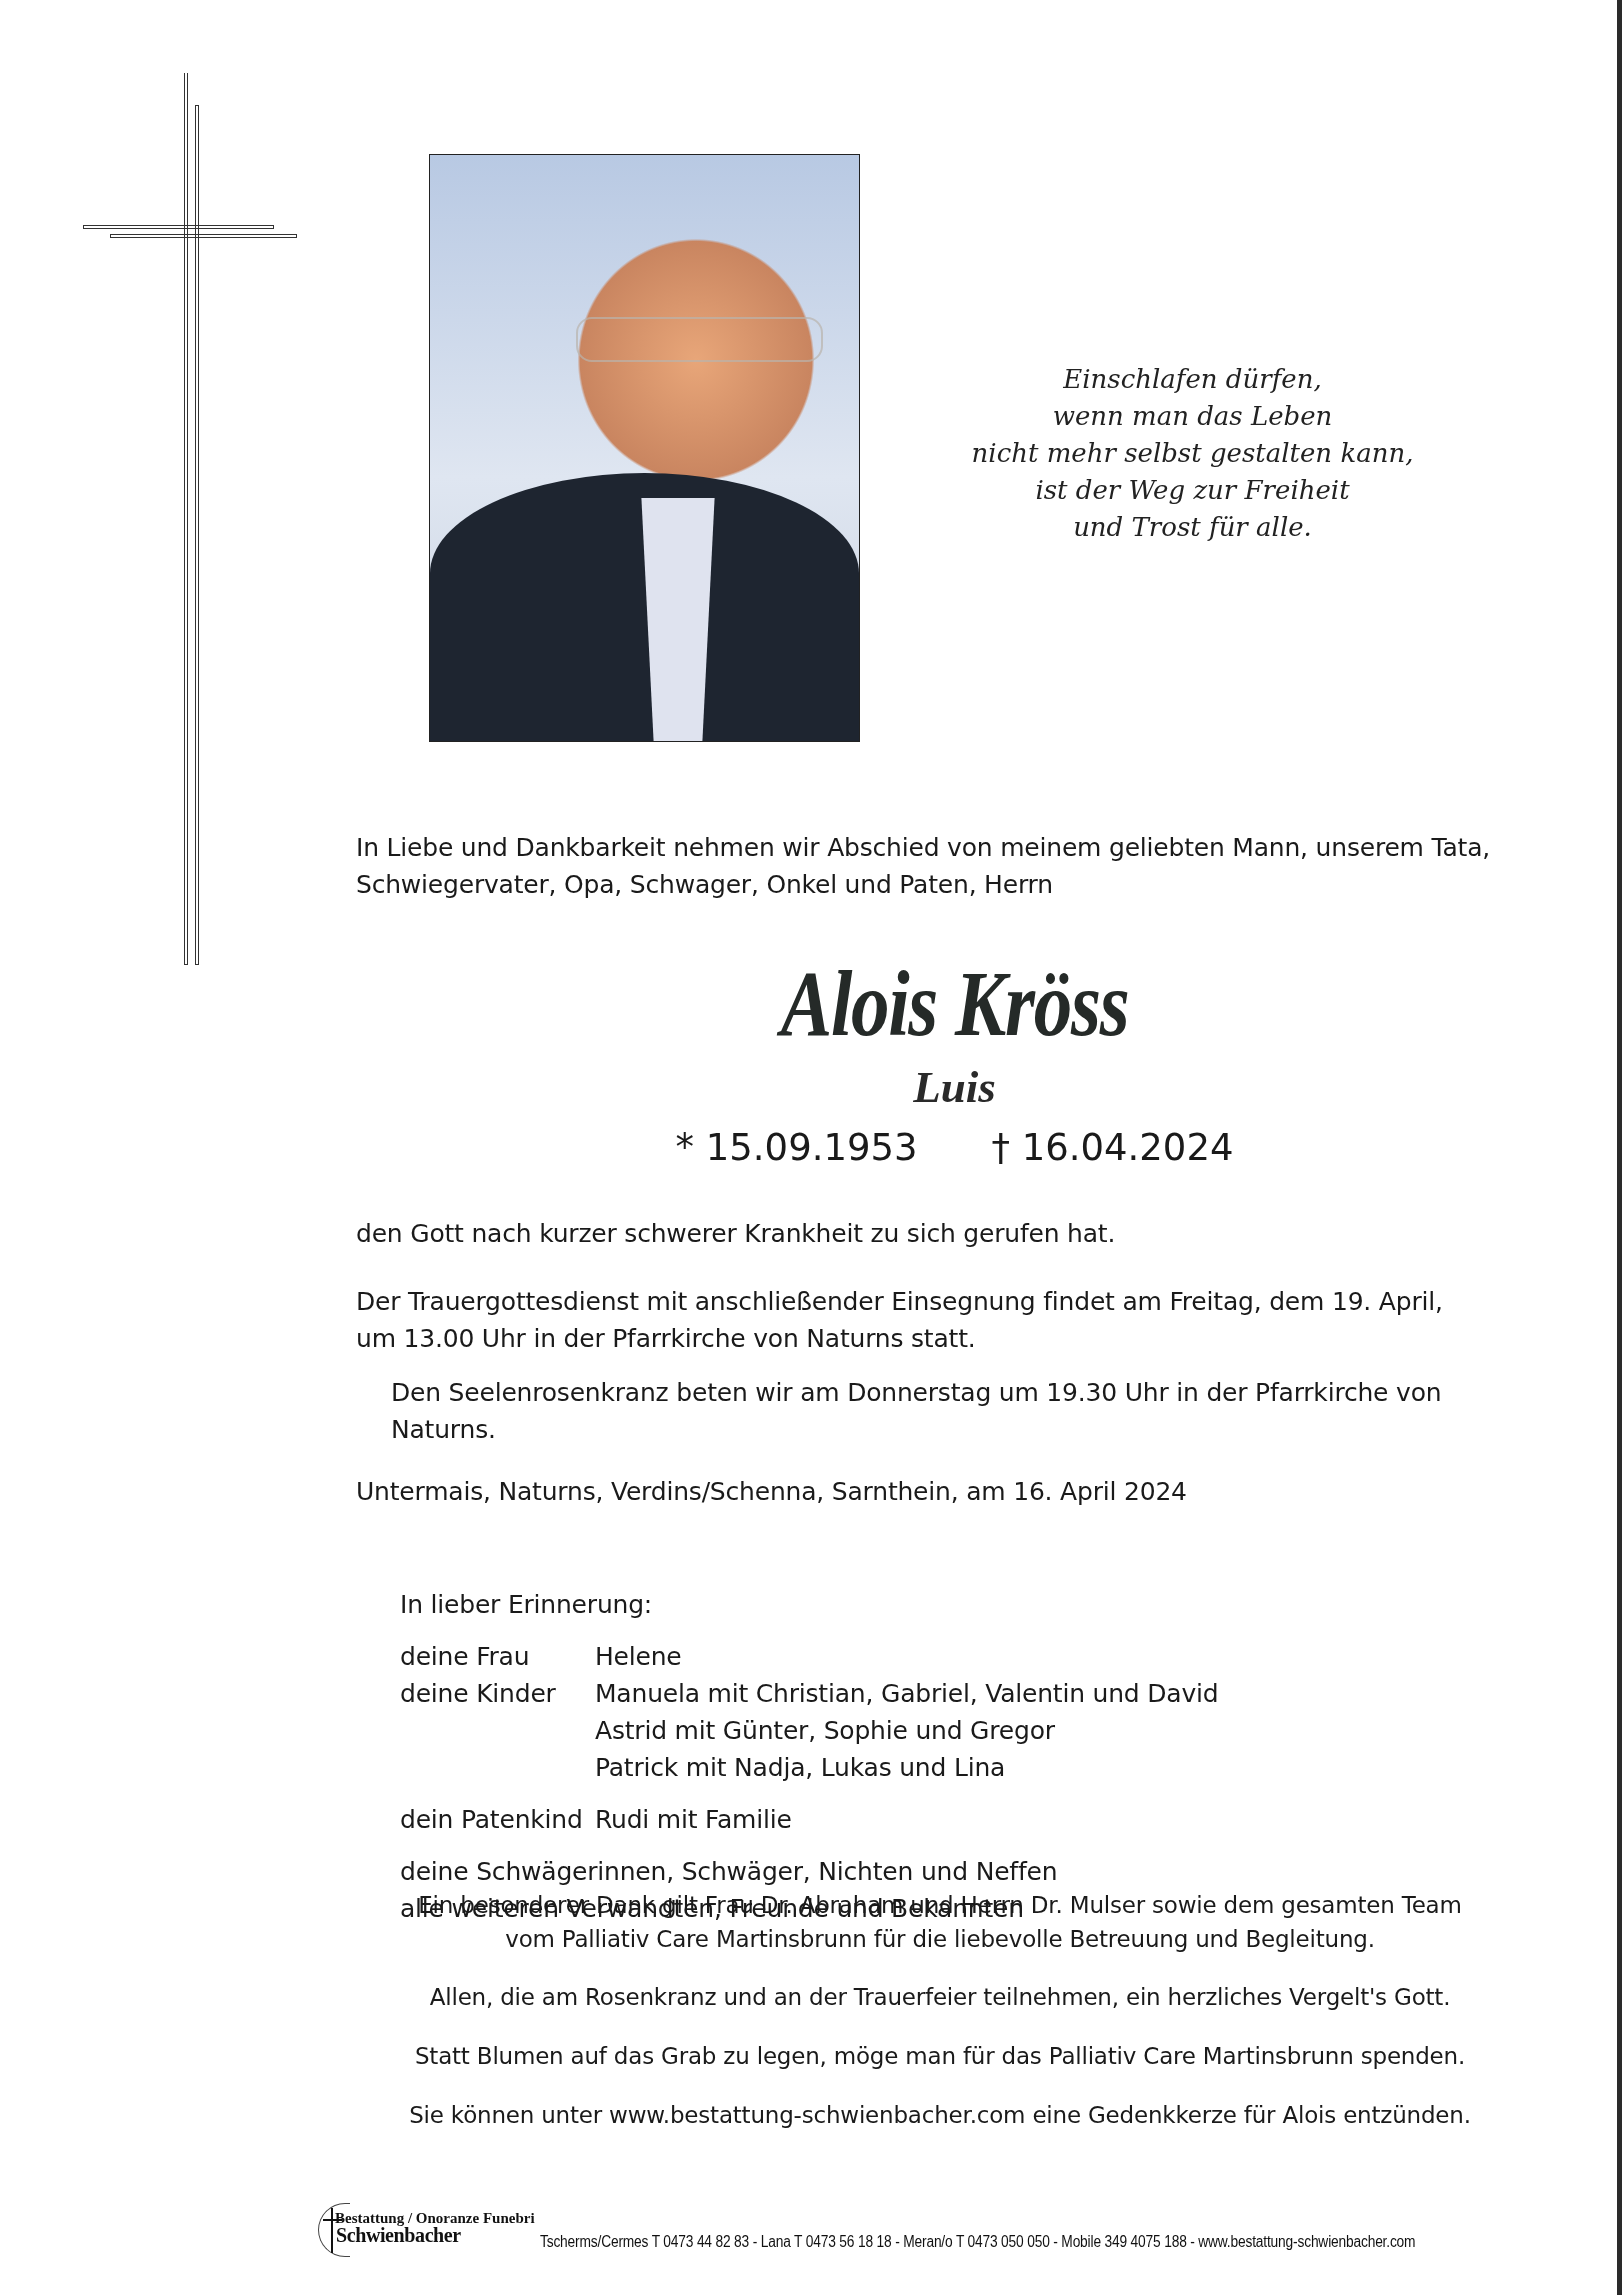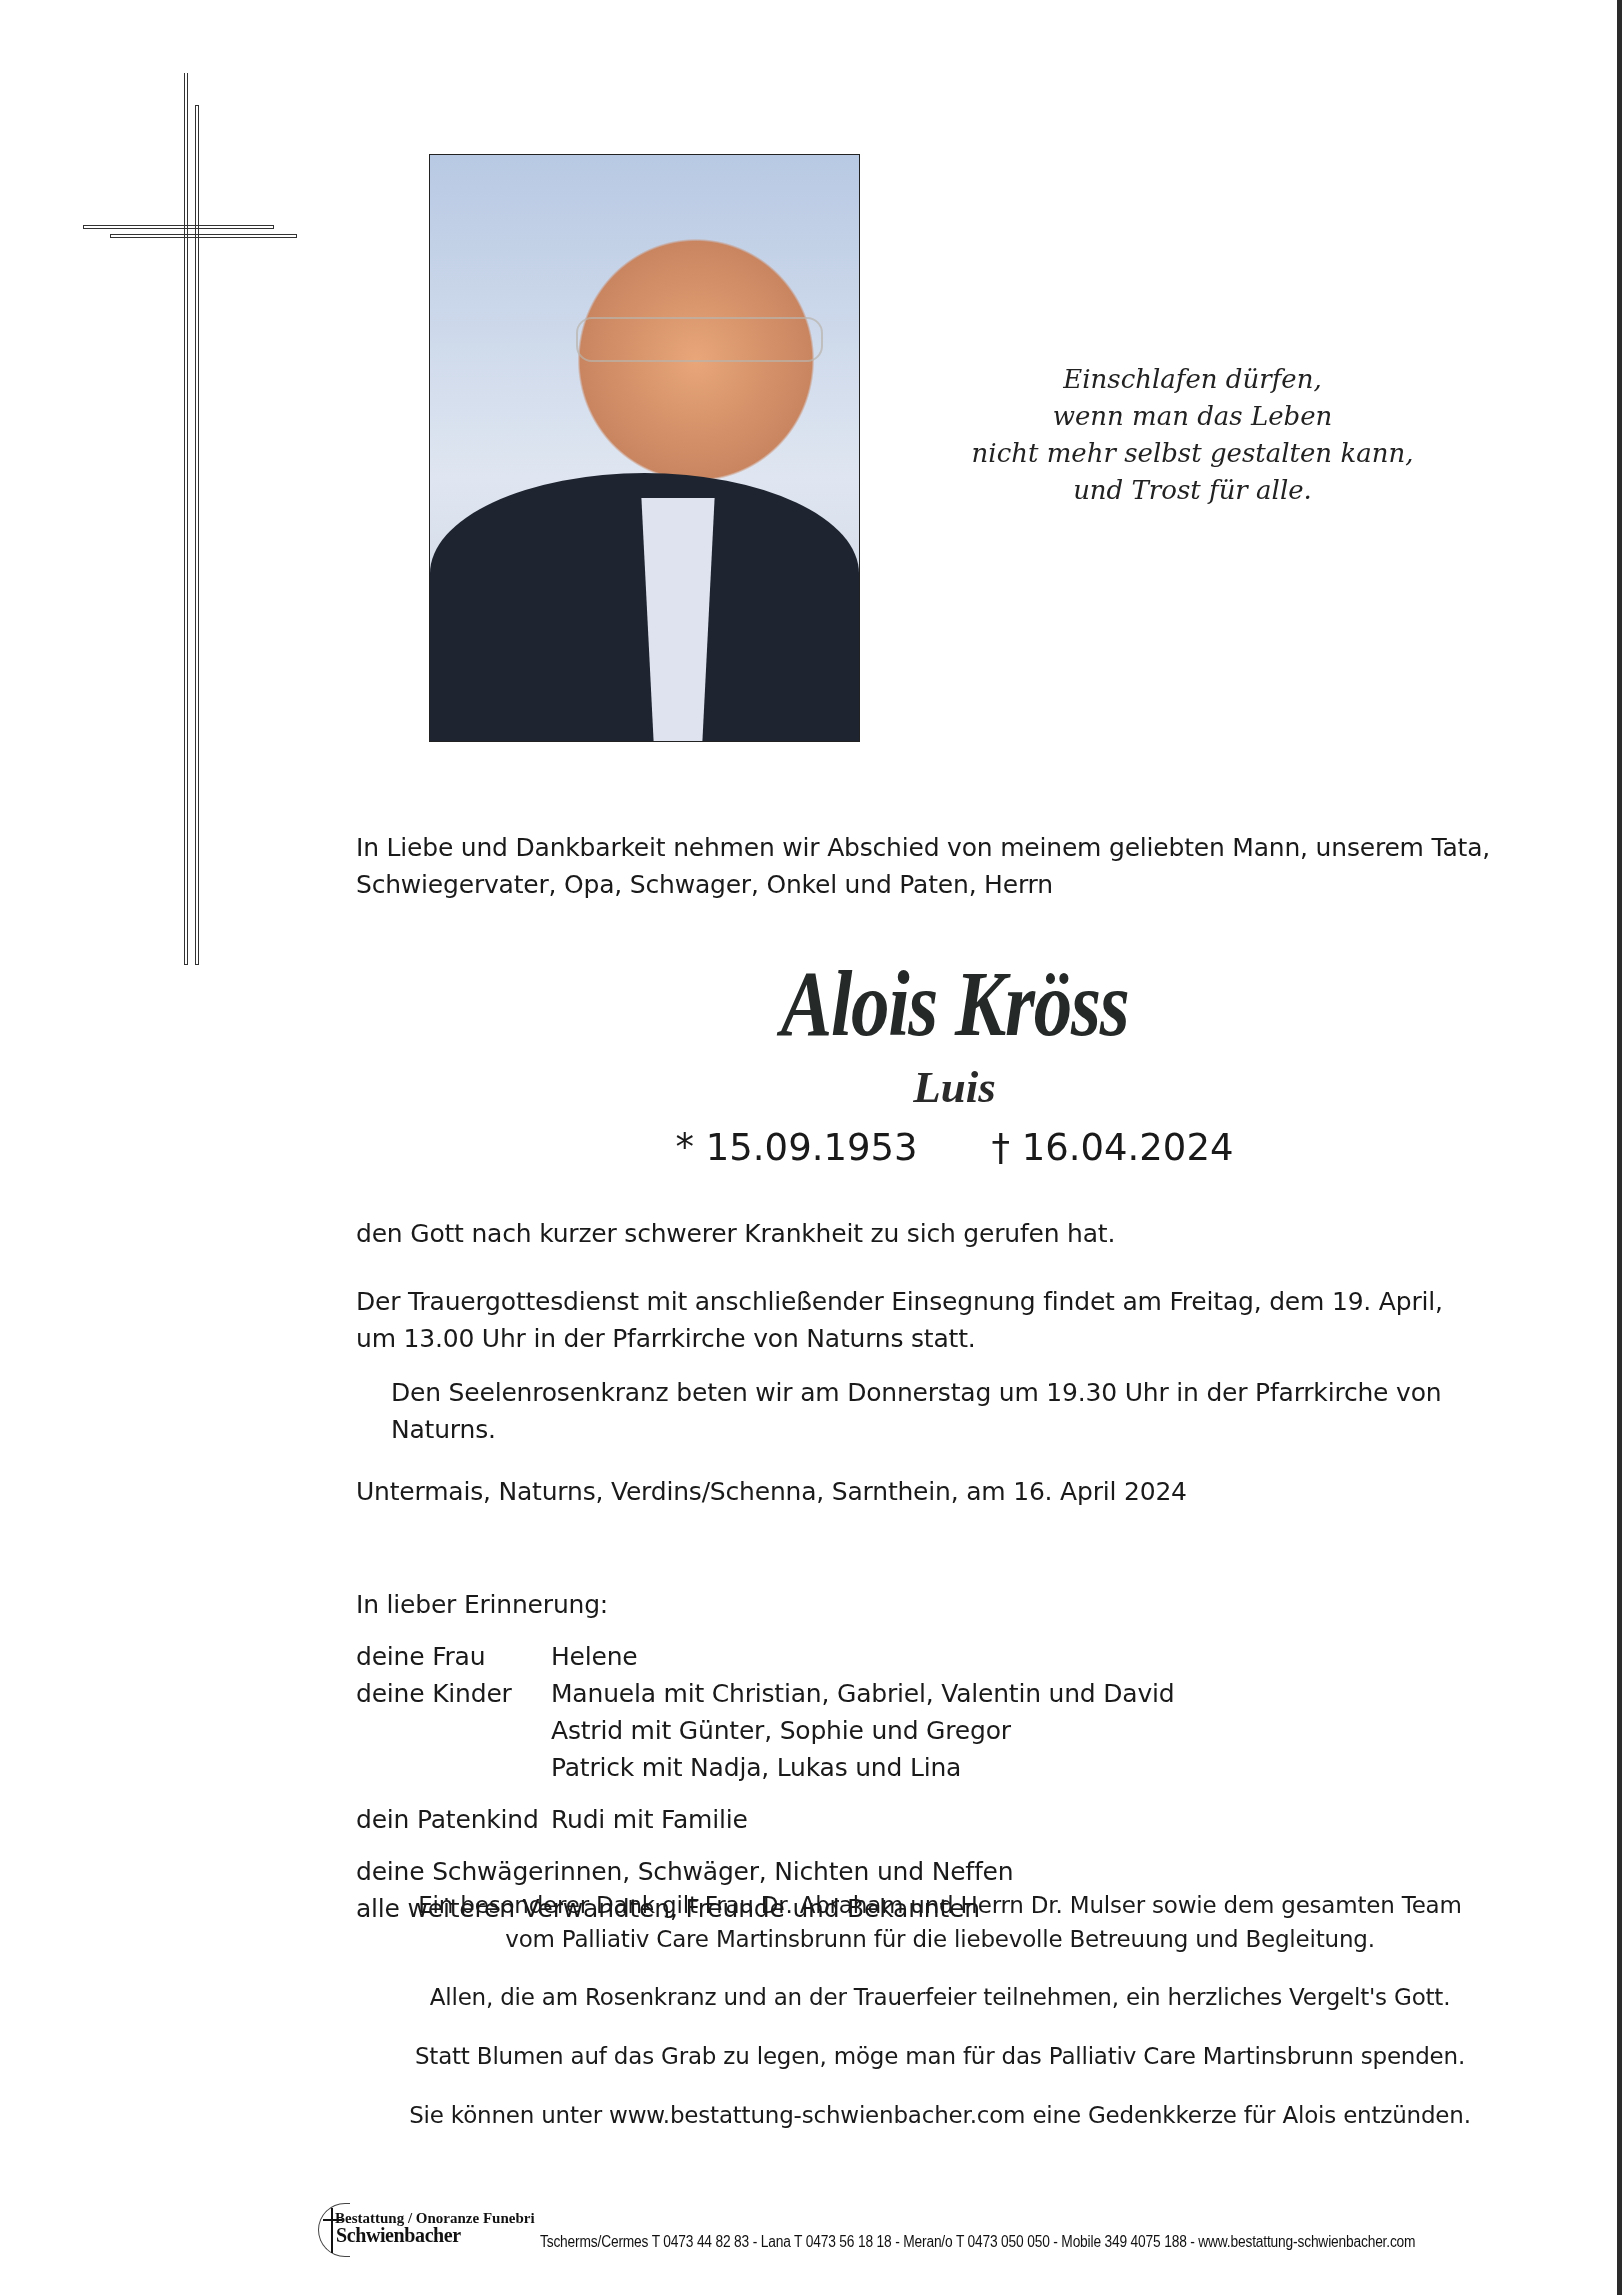--- a/index.html
+++ b/index.html
@@ -18,21 +18,21 @@
   .quote { left:941px; top:361px; width:503px; text-align:center; font-family:"DejaVu Serif", serif; font-style:italic; font-size:26px; line-height:37px; color:#222; }
   .quote div { white-space:nowrap; }
   .body-text { font-family:"DejaVu Sans", sans-serif; font-size:25px; color:#1a1a1a; white-space:nowrap; letter-spacing:-0.2px; }
   .intro { left:356px; top:829px; line-height:37px; }
   .name { left:0; width:1909px; top:949px; text-align:center; font-family:"Liberation Serif", serif; font-style:italic; font-weight:bold; font-size:94px; letter-spacing:-1.6px; color:#252a28; transform:scaleX(0.82); transform-origin:955px 0; }
   .nickname { left:0; width:1909px; top:1061px; text-align:center; font-family:"Liberation Serif", serif; font-style:italic; font-weight:bold; font-size:45px; color:#2a2a2a; }
   .dates { left:0; width:1909px; top:1126px; text-align:center; font-family:"DejaVu Sans", sans-serif; font-size:37px; color:#1a1a1a; }
   .dates span { margin:0 31px; }
   .para { left:356px; line-height:37px; }
   .family { left:356px; top:1586px; }
-  .fam-row { display:flex; line-height:37px; }
+  .fam-row { display:flex; line-height:37px;margin-left:44px; }
   .fam-label { width:195px; }
   .center-block { left:344px; width:1192px; text-align:center; line-height:34px; font-size:23px; }
   .footer { left:318px; top:2203px; display:flex; align-items:flex-end; }
   .logo { position:relative; width:219px; height:54px; }
   .logo-arc { position:absolute; left:0; top:0; width:32px; height:54px; border:1.6px solid #444; border-right:none; border-radius:32px 0 0 32px; box-sizing:border-box; }
   .logo-cross-v { position:absolute; left:13px; top:4.9px; width:1.6px; height:45px; background:#111; }
   .logo-cross-h { position:absolute; left:4.9px; top:16px; width:19.5px; height:2.4px; background:#111; }
   .logo-small { position:absolute; left:17px; top:6.5px; font-family:"Liberation Serif", serif; font-weight:bold; font-size:15px; color:#111; white-space:nowrap; }
   .logo-big { position:absolute; left:18px; top:21px; font-family:"Liberation Serif", serif; font-weight:bold; font-size:20px; color:#111; white-space:nowrap; letter-spacing:-0.4px; }
   .contact { font-family:"Liberation Sans", sans-serif; font-size:16px; color:#111; white-space:nowrap; margin-left:3.2px; margin-bottom:6.5px; transform:scaleX(0.86); transform-origin:0 100%; letter-spacing:-0.2px; }
@@ -49,20 +49,21 @@
 <div class="abs photo">
   <div class="jacket"></div>
   <div class="shirt"></div>
   <div class="glasses"></div>
 </div>
 
 <div class="abs quote">
   <div>Einschlafen dürfen,</div>
   <div>wenn man das Leben</div>
   <div>nicht mehr selbst gestalten kann,</div>
+  <div>ist der Weg zur Freiheit</div>
   <div>und Trost für alle.</div>
 </div>
 
 <div class="abs body-text intro">
   <div>In Liebe und Dankbarkeit nehmen wir Abschied von meinem geliebten Mann, unserem Tata,</div>
   <div>Schwiegervater, Opa, Schwager, Onkel und Paten, Herrn</div>
 </div>
 
 <div class="abs name">Alois Kröss</div>
 <div class="abs nickname">Luis</div>

